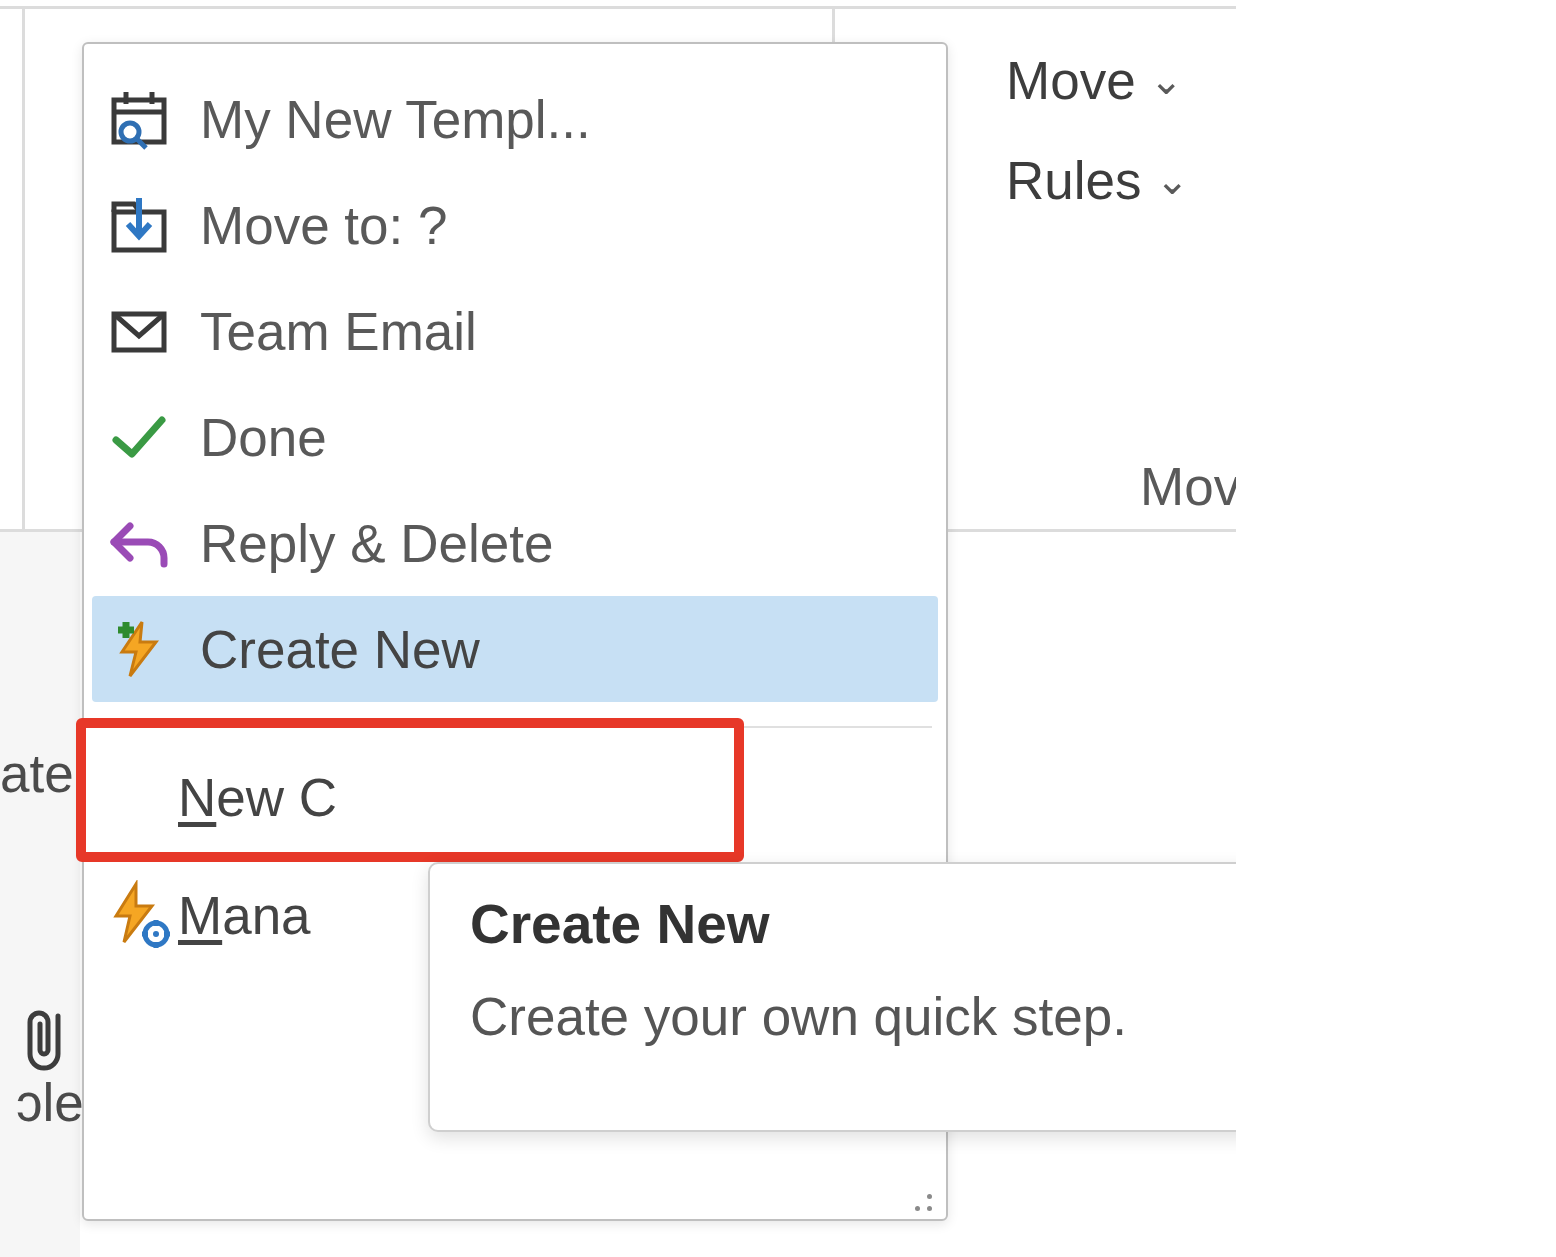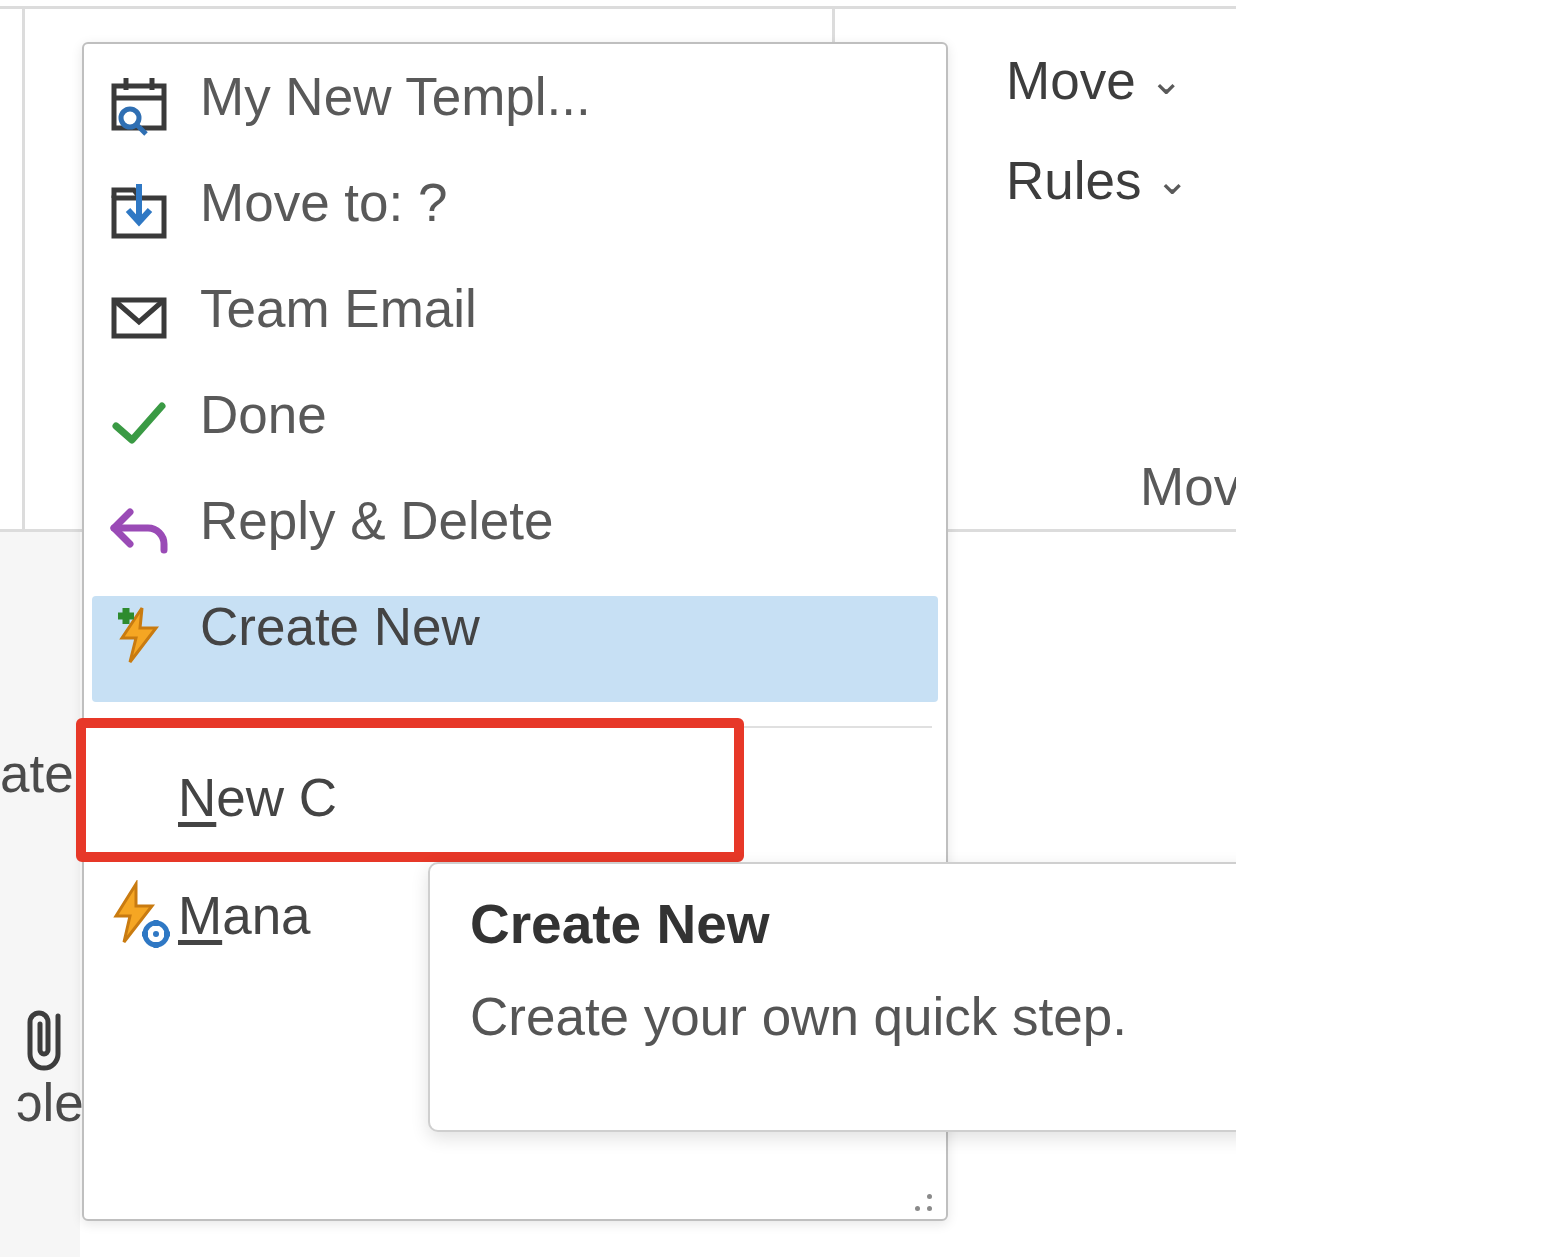--- a/index.html
+++ b/index.html
@@ -22,21 +22,21 @@
   .crop-text.ole{left:16px;top:1072px;}
   
   .move-group{position:absolute;left:998px;top:30px;width:544px;}
   .move-row{display:flex;align-items:center;height:100px;padding-left:8px;font-size:53px;color:#3d3d3d;}
   .move-row .caret{margin-left:14px;}
   .move-group-label{position:absolute;left:1140px;top:456px;font-size:53px;color:#595959;}
   .caret{font-size:40px;color:#5a5a5a;}
   
   .qs-panel{position:absolute;left:82px;top:42px;width:862px;height:1175px;background:#fff;border:2px solid #bfbfbf;border-radius:6px;box-shadow:0 3px 12px rgba(0,0,0,.1);}
   .qs-list{padding:22px 8px 6px 8px;}
-  .qs-item{display:flex;height:106px;border-radius:4px;padding:0 8px;}
+  .qs-item{display:flex;align-items:center;height:106px;border-radius:4px;padding:0 8px;}
   .qs-item .ic{width:78px;height:78px;display:flex;align-items:center;justify-content:center;flex:0 0 78px;}
   .qs-item .lbl{margin-left:22px;font-size:53px;color:#595959;white-space:nowrap;}
   .qs-item.sel{background:#c7e0f4;}
   .qs-item.sel .lbl{color:#444;}
   .highlight-box{position:absolute;left:-8px;top:674px;width:648px;height:124px;border:10px solid #e73828;border-radius:6px;pointer-events:none;}
   .qs-sep{height:2px;background:#e0e0e0;margin:18px 14px 10px 14px;}
   .qs-footer{padding:0 8px;}
   .qs-footer-row{display:flex;align-items:center;height:118px;padding:0 8px;}
   .qs-footer-row .ic{width:78px;height:78px;display:flex;align-items:center;justify-content:center;flex:0 0 78px;}
   .qs-footer-row .lbl{font-size:53px;color:#444;}

